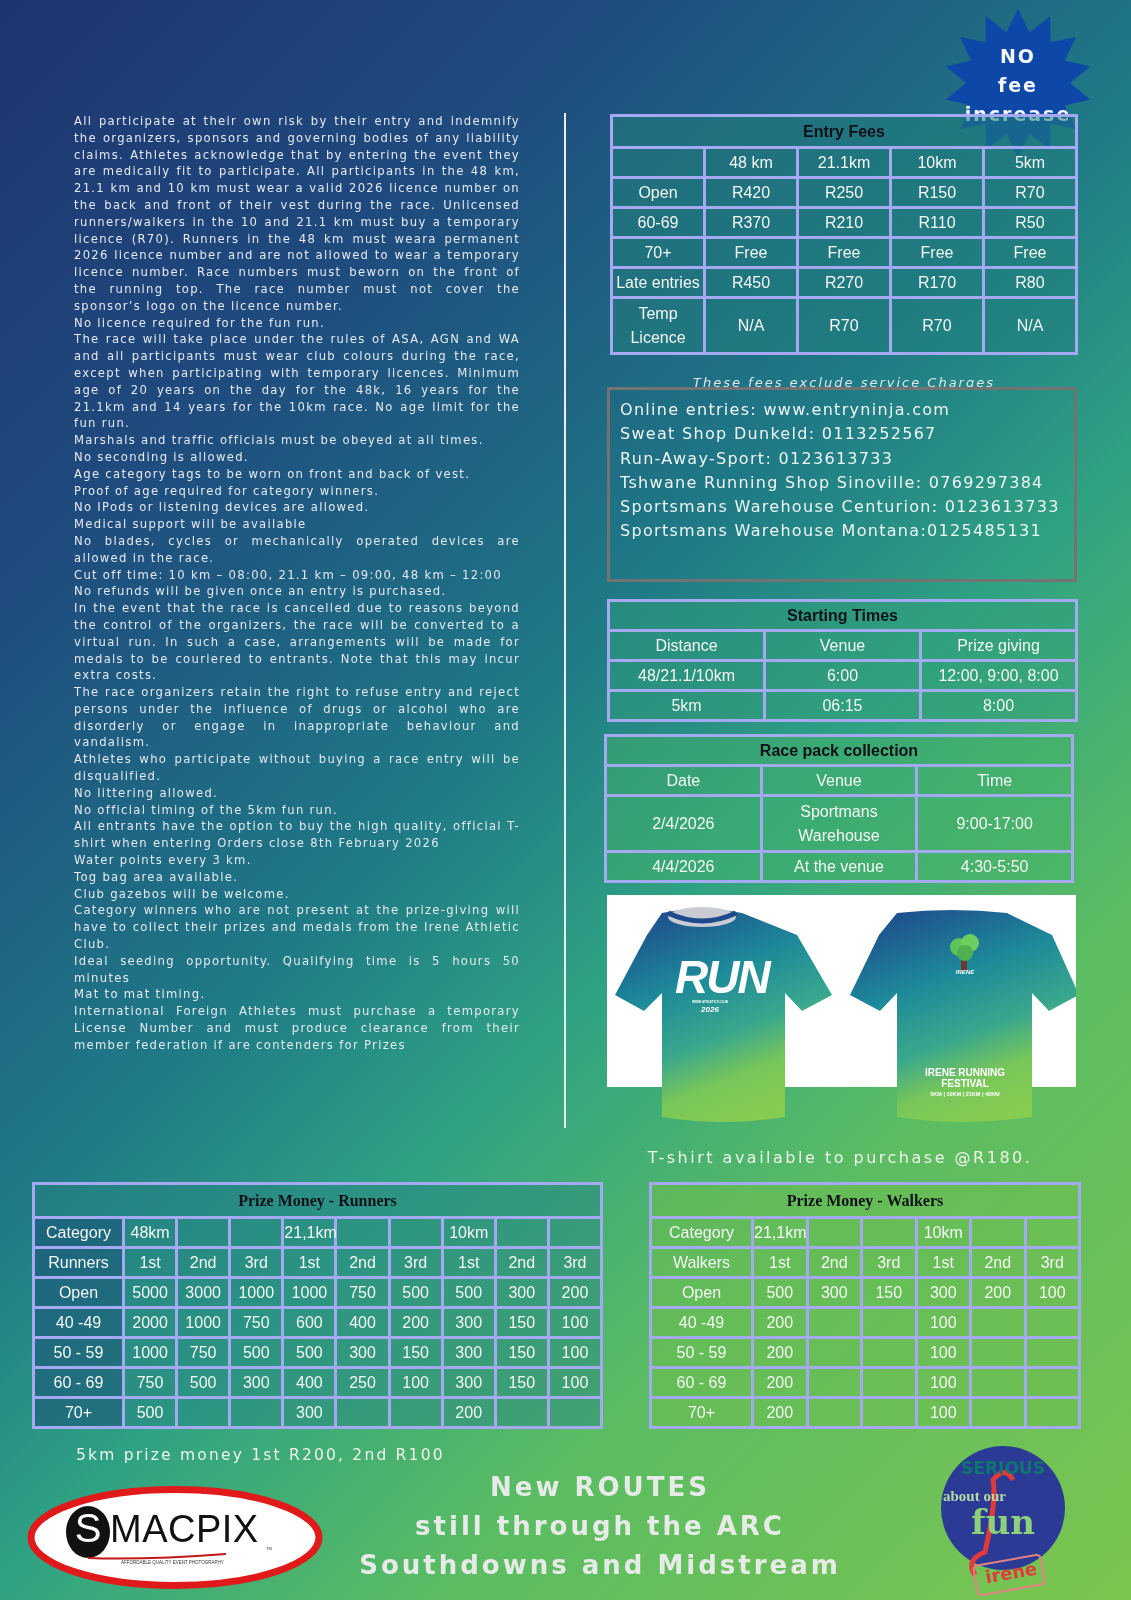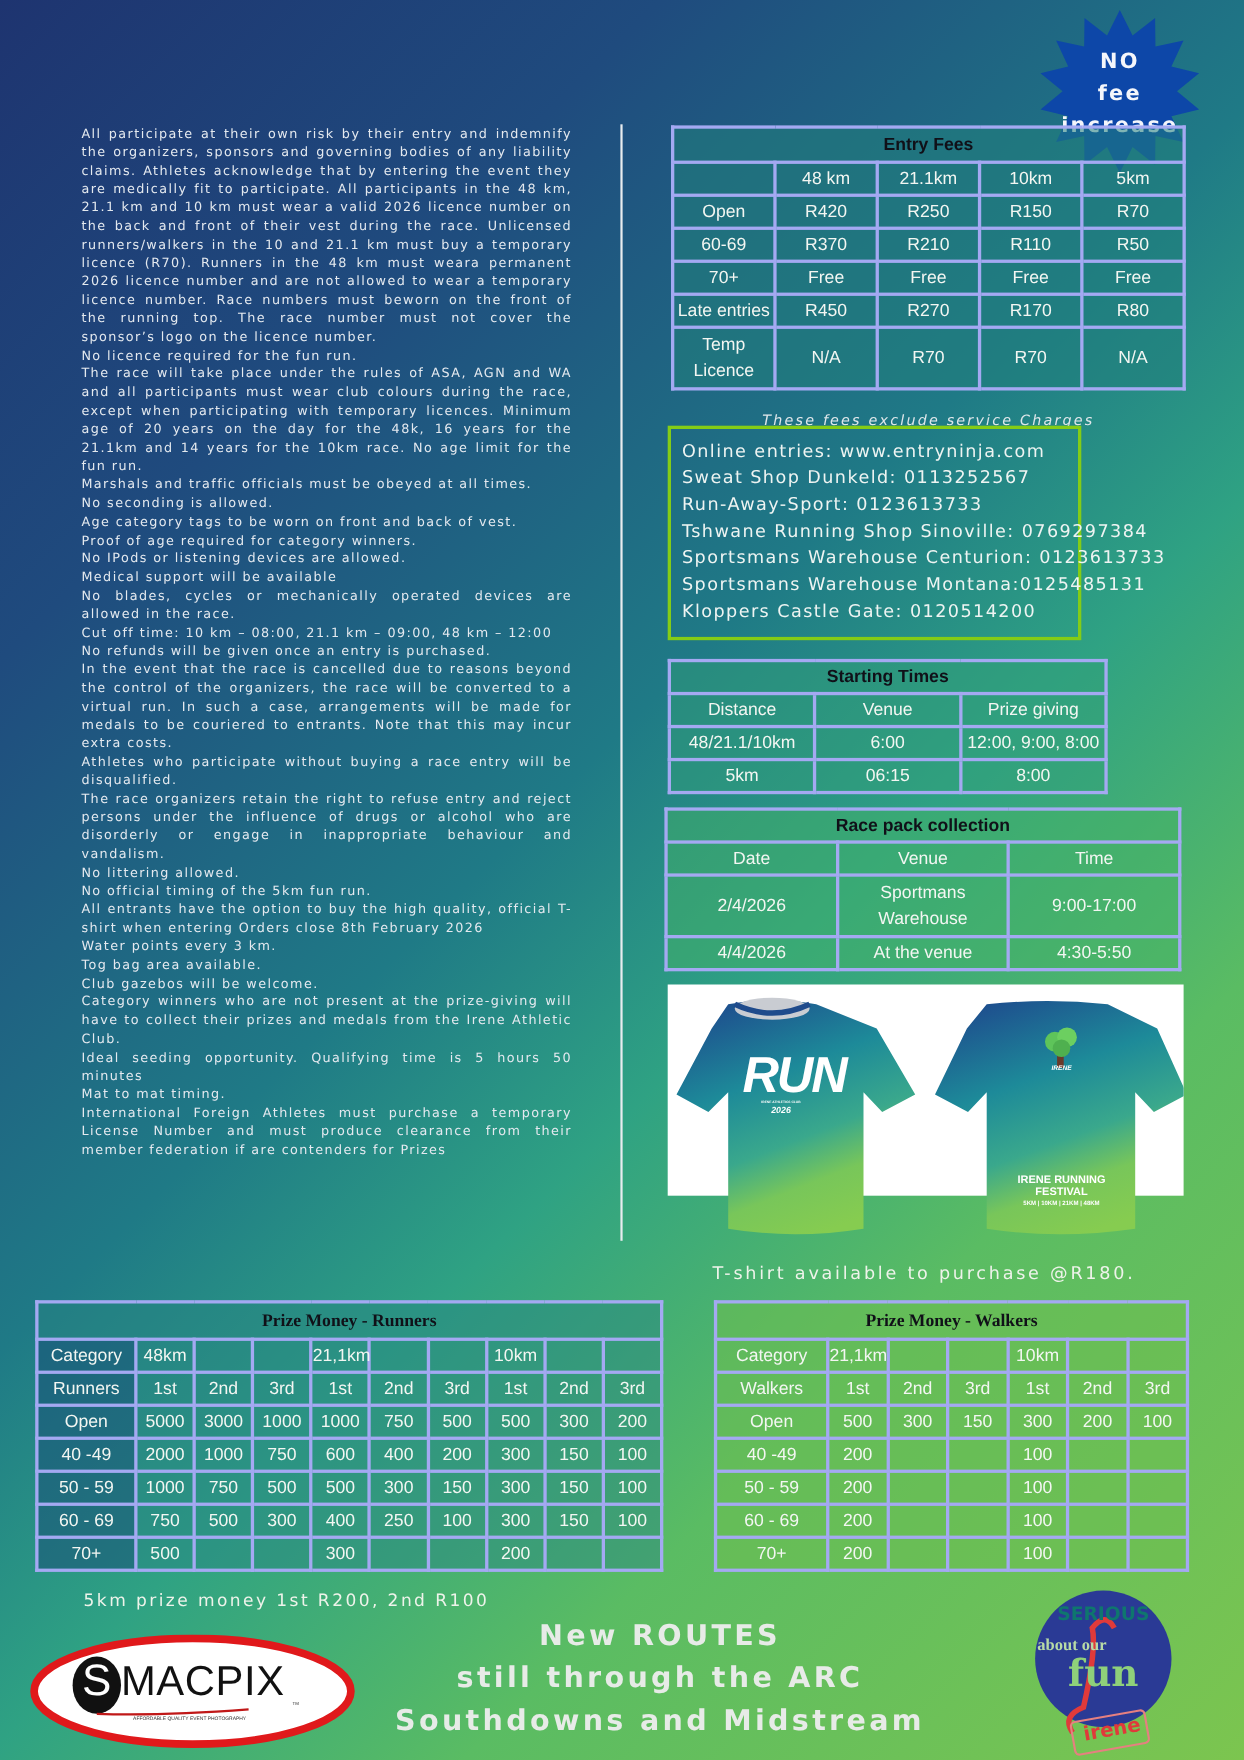--- a/index.html
+++ b/index.html
@@ -47,28 +47,28 @@
     #badge { left: 938px; top: 8px; width: 160px; height: 150px; }
     #badge svg { position: absolute; left: 0; top: 0; }
     #badge .txt {
       position: absolute; left: 0; top: 34px; width: 160px; text-align: center;
       font-family: "DejaVu Sans", sans-serif; font-weight: bold;
       color: #f4f6fb; font-size: 19px; line-height: 29px; letter-spacing: 2px;
     }
 
     
     #entries {
-      left: 607px; top: 387px; width: 376px; height: 195px;
-      border: 3px solid #84cc16; padding: 8px 10px;
+      left: 607px; top: 387px; width: 470px; height: 195px;
+      border: 3px solid #737373; padding: 8px 10px;
       font-family: "DejaVu Sans", sans-serif;
       font-size: 16px; line-height: 24.3px; letter-spacing: 1.3px; color: #eef4f2;
       white-space: nowrap;
     }
 
-    #starting { left: 607px; top: 599px; width: 400px; }
+    #starting { left: 607px; top: 599px; width: 471px; }
     #starting td { font-size: 16px; height: 30px; background: rgba(52,160,120,0.45); }
     #starting td.hdr { height: 30px; }
 
     #pack { left: 604px; top: 734px; width: 470px; }
     #pack td { font-size: 16px; height: 30px; background: rgba(70,180,100,0.45); }
     #pack tr.tall td { height: 56px; line-height: 24px; }
 
     
     #tshirt-img { left: 607px; top: 895px; width: 469px; height: 192px; background: #ffffff; }
     #tshirt-caption {
@@ -113,22 +113,22 @@
     <p>Marshals and traffic officials must be obeyed at all times.</p>
     <p>No seconding is allowed.</p>
     <p>Age category tags to be worn on front and back of vest.</p>
     <p>Proof of age required for category winners.</p>
     <p>No IPods or listening devices are allowed.</p>
     <p>Medical support will be available</p>
     <p>No blades, cycles or mechanically operated devices are allowed in the race.</p>
     <p>Cut off time: 10 km – 08:00, 21.1 km – 09:00, 48 km – 12:00</p>
     <p>No refunds will be given once an entry is purchased.</p>
     <p>In the event that the race is cancelled due to reasons beyond the control of the organizers, the race will be converted to a virtual run. In such a case, arrangements will be made for medals to be couriered to entrants. Note that this may incur extra costs.</p>
+    <p>The race organizers retain the right to refuse entry and reject persons under the influence of drugs or alcohol who are disorderly or engage in inappropriate behaviour and vandalism.</p>
     <p>Athletes who participate without buying a race entry will be disqualified.</p>
-    <p>The race organizers retain the right to refuse entry and reject persons under the influence of drugs or alcohol who are disorderly or engage in inappropriate behaviour and vandalism.</p>
     <p>No littering allowed.</p>
     <p>No official timing of the 5km fun run.</p>
     <p>All entrants have the option to buy the high quality, official T-shirt when entering Orders close 8th February 2026</p>
     <p>Water points every 3 km.</p>
     <p>Tog bag area available.</p>
     <p>Club gazebos will be welcome.</p>
     <p>Category winners who are not present at the prize-giving will have to collect their prizes and medals from the Irene Athletic Club.</p>
     <p>Ideal seeding opportunity. Qualifying time is 5 hours 50 minutes</p>
     <p>Mat to mat timing.</p>
     <p>International Foreign Athletes must purchase a temporary License Number and must produce clearance from their member federation if are contenders for Prizes</p>
@@ -201,21 +201,20 @@
 </div>
 <div id="fees-note" class="abs">These fees exclude service Charges</div>
 
 <div id="entries" class="abs">
     <div>Online entries: www.entryninja.com</div>
     <div>Sweat Shop Dunkeld: 0113252567</div>
     <div>Run-Away-Sport: 0123613733</div>
     <div>Tshwane Running Shop Sinoville: 0769297384</div>
     <div>Sportsmans Warehouse Centurion: 0123613733</div>
     <div>Sportsmans Warehouse Montana:0125485131</div>
-    <div>Kloppers Castle Gate: 0120514200</div>
   </div>
 
 <div id="starting" class="abs">
   <table class="t">
     <tbody>
         <tr>
           <td class="hdr" colspan="3">Starting Times</td>
         </tr>
     </tbody>
       <tbody id="st-body">

